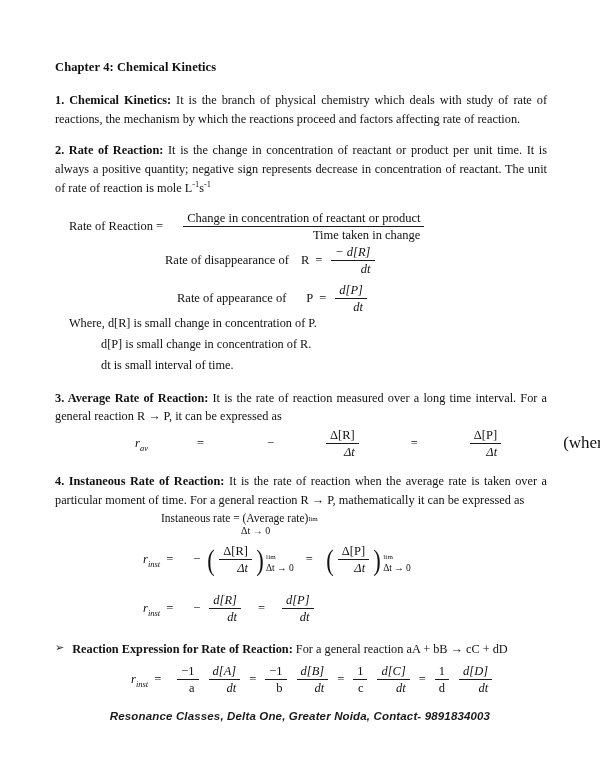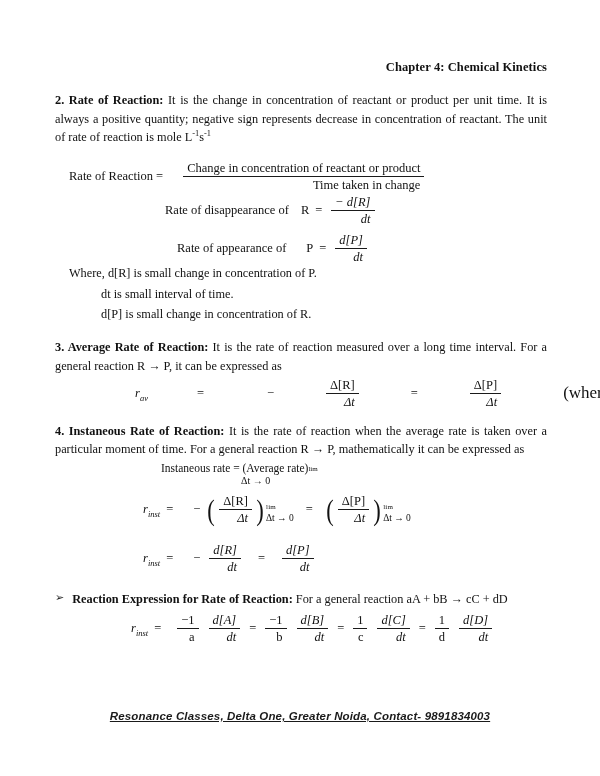--- a/index.html
+++ b/index.html
@@ -23,21 +23,21 @@
   }
   .content {
     position: absolute;
     left: 55px;
     top: 60px;
     width: 492px;
   }
 
   
   .doc-title {
-    text-align: right;
+    text-align: left;
     font-weight: bold;
     font-size: 12.5px;
     letter-spacing: 0.1px;
     margin: 0 0 16px 0;
   }
   .para {
     font-size: 12.3px;
     line-height: 1.52;
     text-align: justify;
     margin: 0 0 2px 0;
@@ -128,33 +128,33 @@
     left: 0;
     right: 0;
     top: 706px;
     text-align: center;
   }
   .footer-text {
     font-family: "Liberation Sans", "DejaVu Sans", sans-serif;
     font-style: italic;
     font-weight: bold;
     font-size: 11.5px;
-    text-decoration: underline;
     letter-spacing: 0.15px;
     color: #1a1a1a;
   }
 </style>
 </head>
 <body>
 
 <div class="page">
   <div class="content">
 
     <div class="doc-title">Chapter 4: Chemical Kinetics</div>
 
+    <p class="para"><span class="lead">1. Chemical Kinetics:</span><span> It is the branch of physical chemistry which deals with study of rate of reactions, the mechanism by which the reactions proceed and factors affecting rate of reaction.</span></p>
 
     <div class="section">
       <p class="para"><span class="lead">2. Rate of Reaction:</span><span> It is the change in concentration of reactant or product per unit time. It is always a positive quantity; negative sign represents decrease in concentration of reactant. The unit of rate of reaction is mole L</span><sup>-1</sup><span>s</span><sup>-1</sup></p>
 
       <div class="math" style="margin-top:14px; padding-left:14px;">
         <span>Rate of Reaction =</span>
         <span class="frac" style="margin-left:16px;">
           <span class="num">Change in concentration of reactant or product</span>
           <span class="den">Time taken in change</span>
         </span>
@@ -175,22 +175,22 @@
         <span>Rate of appearance of</span>
         <span style="margin-left:16px;">P</span>
         <span class="op">=</span>
         <span class="frac">
           <span class="num mi">d[P]</span>
           <span class="den mi">dt</span>
         </span>
       </div>
 
       <p class="para indent-1" style="margin-top:0;">Where, d[R] is small change in concentration of P.</p>
+      <p class="para indent-2" style="margin-top:1px;">d[P] is small change in concentration of R.</p>
       <p class="para indent-2" style="margin-top:1px;">dt is small interval of time.</p>
-      <p class="para indent-2" style="margin-top:1px;">d[P] is small change in concentration of R.</p>
     </div>
 
     <div class="section" style="margin-top:14px;">
       <p class="para"><span class="lead">3. Average Rate of Reaction:</span><span> It is the rate of reaction measured over a long time interval. For a general reaction R → P, it can be expressed as</span></p>
 
       <div class="math" style="padding-left:80px;gap:47px;">
         <span class="mi"><span>r</span><sub>av</sub></span>
         <span class="op">=</span>
         <span class="op" style="margin-left:12px;">−</span>
         <span class="frac">

